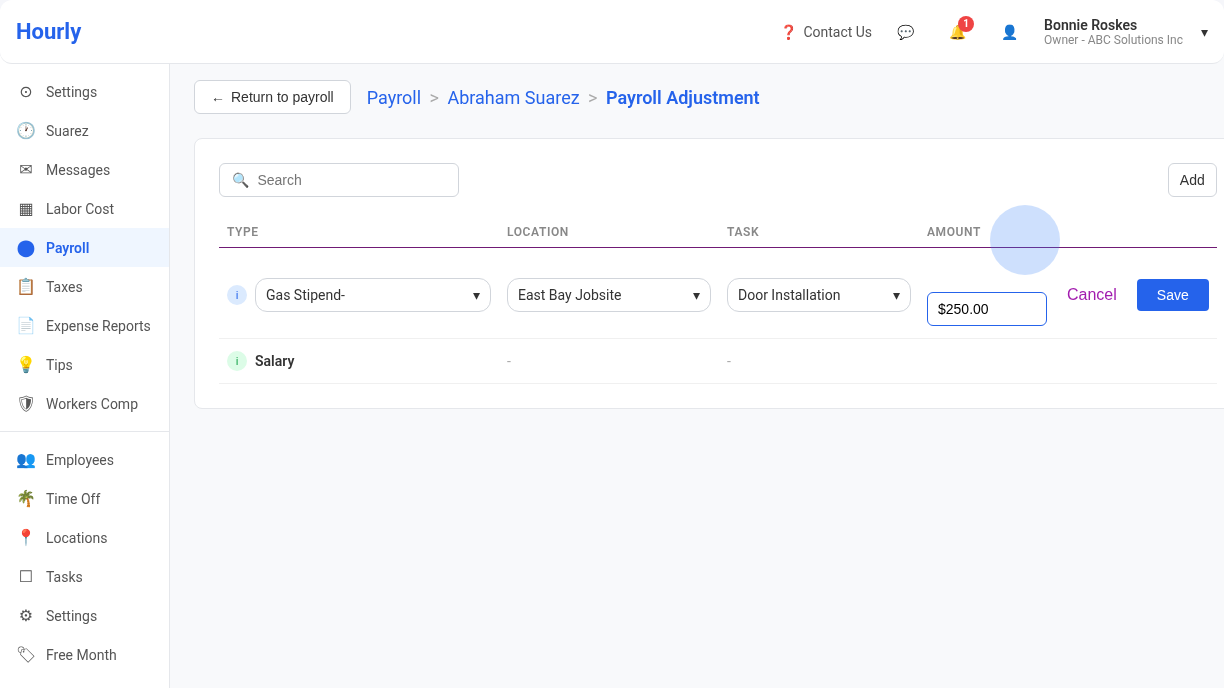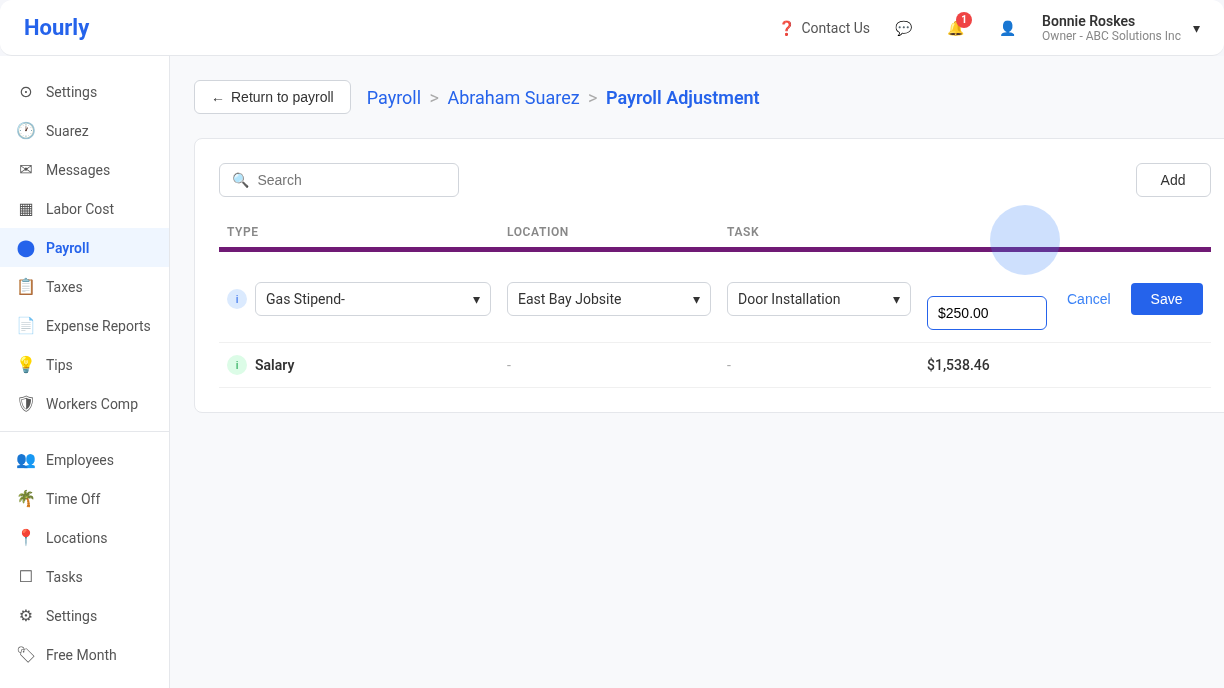--- a/index.html
+++ b/index.html
@@ -2,28 +2,28 @@
 <html><head>
   <meta charset="utf-8">
   <style>
     * { box-sizing: border-box; margin: 0; padding: 0; }
     body { font-family: -apple-system, BlinkMacSystemFont, 'Segoe UI', Roboto, sans-serif; background: #f5f6fa; color: #333; font-size: 14px; }
 
     
     .topnav {
       display: flex; align-items: center; justify-content: space-between;
       background: #fff; border-bottom: 1px solid #e5e7eb;
-      padding: 0 24px; height: 56px; position: fixed; top: 0; left: 0; right: 0; z-index: 100; border-radius: 12px;
+      padding: 0 16px; height: 64px; position: fixed; top: 0; left: 0; right: 0; z-index: 100; border-radius: 12px;
     }
     .topnav-logo { font-size: 22px; font-weight: 700; color: #2563eb; }
     .topnav-right { display: flex; align-items: center; gap: 16px; }
     .topnav-contact { display: flex; align-items: center; gap: 6px; color: #555; cursor: pointer; font-size: 14px; }
     .topnav-icon-btn { position: relative; cursor: pointer; color: #555; display: flex; align-items: center; justify-content: center; width: 36px; height: 36px; }
     .badge { position: absolute; top: 2px; right: 2px; background: #ef4444; color: #fff; border-radius: 50%; width: 16px; height: 16px; font-size: 10px; display: flex; align-items: center; justify-content: center; font-weight: 700; }
-    .topnav-user { display: flex; align-items: center; gap: 12px; cursor: pointer; }
+    .topnav-user { display: flex; align-items: center; gap: 18px; cursor: pointer; }
     .topnav-user-info { display: flex; flex-direction: column; }
     .topnav-user-name { font-weight: 600; font-size: 14px; }
     .topnav-user-company { font-size: 12px; color: #888; text-align: center; }
 
     
     .layout { display: flex; margin-top: 56px; min-height: calc(100vh - 56px); }
 
     
     .sidebar {
       width: 170px; background: #fff; border-right: 1px solid #e5e7eb;
@@ -60,46 +60,46 @@
     
     .toolbar { display: flex; align-items: center; justify-content: space-between; margin-bottom: 20px; }
     .search-box {
       display: flex; align-items: center; gap: 8px;
       border: 1px solid #d1d5db; border-radius: 6px; padding: 8px 12px;
       width: 240px; background: #fff;
     }
     .search-box input { border: none; outline: none; font-size: 14px; color: #be185d; width: 100%; background: transparent; }
     .add-btn {
       background: #fff; border: 1px solid #d1d5db; border-radius: 6px;
-      padding: 8px 24px; cursor: pointer; font-size: 14px; color: #333; font-weight: 500;
-    }
-
-    
-    .table-header { display: grid; grid-template-columns: 280px 220px 200px 1fr; padding: 8px 0; border-bottom: 5px solid #701a75; margin-bottom: 4px; }
+      padding: 8px 11px; cursor: pointer; font-size: 14px; color: #333; font-weight: 500;
+    }
+
+    
+    .table-header { display: grid; grid-template-columns: 280px 220px 200px 1fr; padding: 8px 0; border-bottom: 1px solid #701a75; margin-bottom: 4px; }
     .table-header .col-label { font-size: 12px; font-weight: 600; color: #888; text-transform: uppercase; letter-spacing: 0.05em; padding: 0 8px; }
 
     
     .table-row { display: grid; grid-template-columns: 280px 220px 200px 1fr; align-items: center; padding: 12px 0; border-bottom: 1px solid #f0f0f0; }
     .row-icon { width: 20px; height: 20px; border-radius: 50%; background: #e5e7eb; color: #888; display: inline-flex; align-items: center; justify-content: center; font-size: 11px; margin-right: 8px; flex-shrink: 0; }
     .row-icon.blue { background: #dbeafe; color: #2563eb; }
     .row-icon.green { background: #dcfce7; color: #16a34a; }
     .cell { display: flex; align-items: center; padding: 0 8px; }
 
     
     .select-field {
       display: flex; align-items: center; justify-content: space-between;
-      border: 1px solid #d1d5db; border-radius: 6px; padding: 8px 10px;
+      border: 1px solid #d1d5db; border-radius: 12px; padding: 8px 10px;
       background: #fff; cursor: pointer; font-size: 14px; width: 100%;
     }
     .amount-input {
       border: 1px solid #2563eb; border-radius: 6px; padding: 8px 10px;
       font-size: 14px; width: 120px; outline: none; margin-top: 28px;
     }
     .cancel-btn {
-      background: none; border: none; cursor: pointer; color: #3b82f6; font-size: 14px; padding: 8px 12px;
+      background: none; border: none; cursor: pointer; color: #a21caf; font-size: 16px; padding: 8px 12px;
     }
     .save-btn {
       background: #2563eb; color: #fff; border: none; border-radius: 4px;
       padding: 8px 20px; cursor: pointer; font-size: 14px; font-weight: 500;
     }
 
     .salary-label { font-weight: 600; font-size: 14px; }
     .salary-desc { font-size: 12px; color: #2563eb; }
 
     
@@ -233,20 +233,21 @@
           <span style="color:#999;">🔍</span>
           <input type="text" placeholder="Search" style="">
         </div>
         <button class="add-btn">Add</button>
       </div>
 
       <div class="table-header">
         <div class="col-label">TYPE</div>
         <div class="col-label">LOCATION</div>
         <div class="col-label">TASK</div>
+        <div class="col-label">AMOUNT</div>
       </div>
 
       <div class="table-row">
 
         <div class="cell">
           <span class="row-icon blue">i</span>
           <div class="select-field">
             <span>Gas Stipend-</span>
             <span>▾</span>
           </div>
@@ -283,22 +284,19 @@
         </div>
 
         <div class="cell">
           <span style="color:#aaa;">-</span>
         </div>
 
         <div class="cell">
           <span style="color:#aaa;">-</span>
         </div>
 
-        <div class="cell">
-          <span style="font-weight:500;">$1,538.46</span>
-        </div>
       </div>
 
     </div>
   </main>
 </div>
 
 <div class="cursor-circle"></div>
 
 </body></html>

